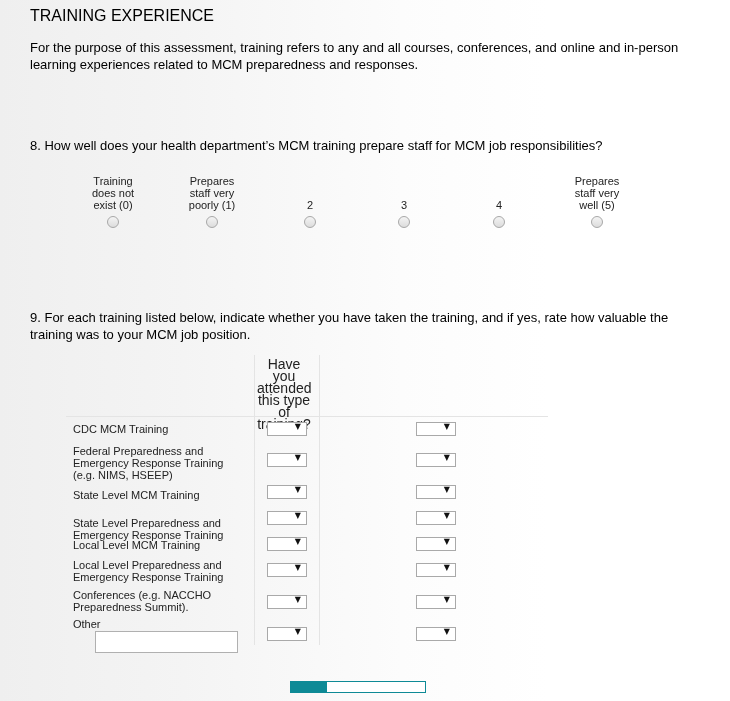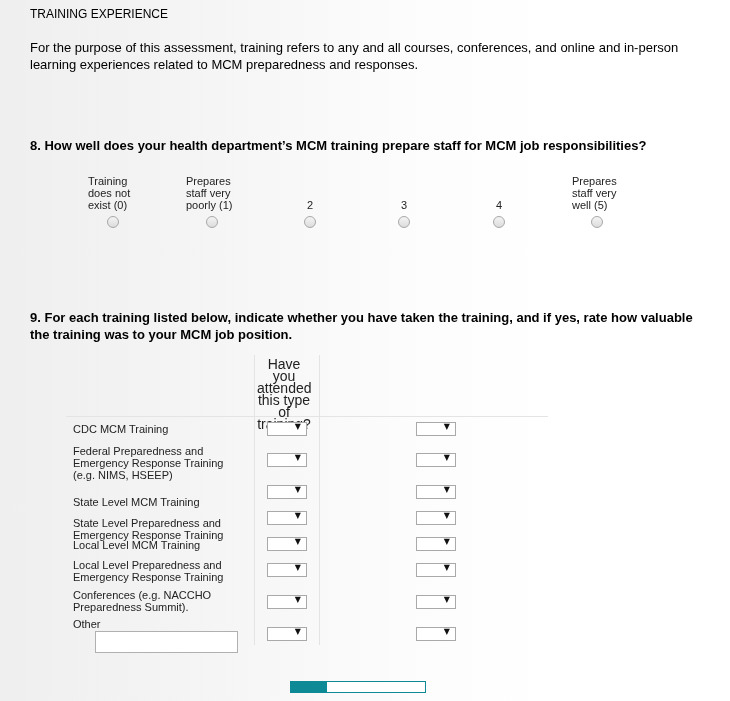--- a/index.html
+++ b/index.html
@@ -5,33 +5,33 @@
     html, body { margin: 0; padding: 0; }
     body {
       width: 730px; height: 701px; overflow: hidden;
       background: linear-gradient(90deg, #efefef 0%, #f4f4f4 25%, #fcfcfc 55%, #ffffff 75%);
       color: #000;
       font-family: "Liberation Sans", sans-serif;
       position: relative;
     }
     .section-title {
       position: absolute; left: 30px; top: 7px;
-      font-size: 12px; font-family: "Liberation Sans", sans-serif; letter-spacing: 0;
+      font-size: 16px; font-family: "Liberation Sans", sans-serif; letter-spacing: 0;
     }
     .intro {
       position: absolute; left: 30px; top: 39px; width: 680px;
       font-size: 13px; line-height: 17px;
     }
     .q-title {
-      position: absolute; left: 30px; font-size: 13px; font-weight: bold; line-height: 17px;
+      position: absolute; left: 30px; font-size: 13px; font-weight: normal; line-height: 17px;
     }
     .q8-title { top: 137px; }
     .q9-title { top: 309px; width: 680px; }
     .scale { position: absolute; top: 175px; left: 0; width: 730px; height: 60px; }
-    .scale-opt { position: absolute; width: 80px; font-size: 11px; line-height: 12px; color: #222; }
+    .scale-opt { position: absolute; width: 80px; text-align: center; font-size: 11px; line-height: 12px; color: #222; }
     .scale-opt .lbl { height: 36px; display: flex; align-items: flex-end; justify-content: center; }
     .radio {
       width: 10px; height: 10px; border-radius: 50%;
       border: 1px solid #a8a8a8; background: linear-gradient(#f4f4f4, #dcdcdc);
       margin: 5px auto 0; cursor: pointer;
     }
     .grid { position: absolute; left: 66px; top: 355px; width: 482px; }
     .head-row { position: relative; height: 61px; border-bottom: 1px solid #e4e4e4; }
     .head-col1 {
       position: absolute; left: 191px; width: 54px; top: 3px;
@@ -126,21 +126,21 @@
     <div class="row-label" style="top:2px">CDC MCM Training</div>
     <div class="sel c1" style="top:1px"></div>
     <div class="sel c2" style="top:1px"></div>
   </div>
   <div class="row" style="top:86px">
     <div class="row-label" style="top:4px">Federal Preparedness and Emergency Response Training (e.g. NIMS, HSEEP)</div>
     <div class="sel c1" style="top:12px"></div>
     <div class="sel c2" style="top:12px"></div>
   </div>
   <div class="row" style="top:130px">
-    <div class="row-label" style="top:11px">State Level MCM Training</div>
+    <div class="row-label" style="top:4px">State Level MCM Training</div>
     <div class="sel c1" style="top:0px"></div>
     <div class="sel c2" style="top:0px"></div>
   </div>
   <div class="row" style="top:150px">
     <div class="row-label" style="top:12px">State Level Preparedness and Emergency Response Training</div>
     <div class="sel c1" style="top:6px"></div>
     <div class="sel c2" style="top:6px"></div>
   </div>
   <div class="row" style="top:182px">
     <div class="row-label" style="top:2px">Local Level MCM Training</div>

